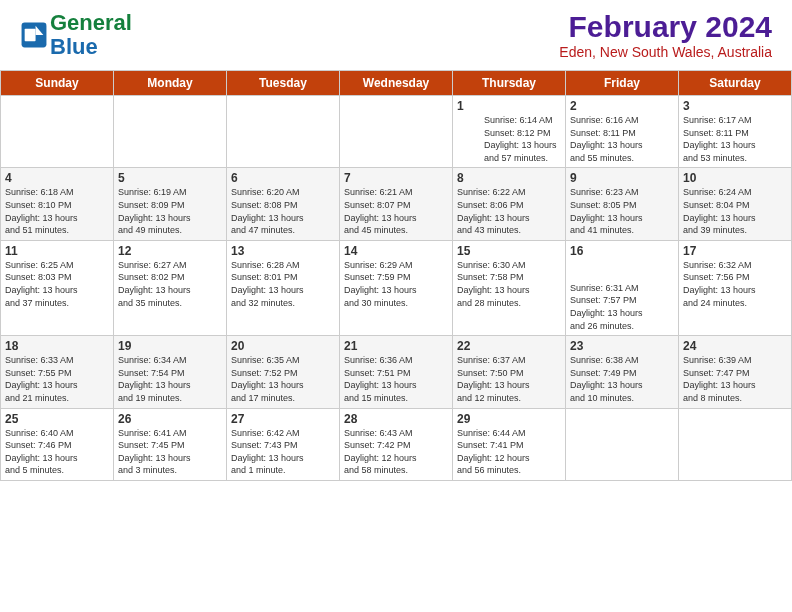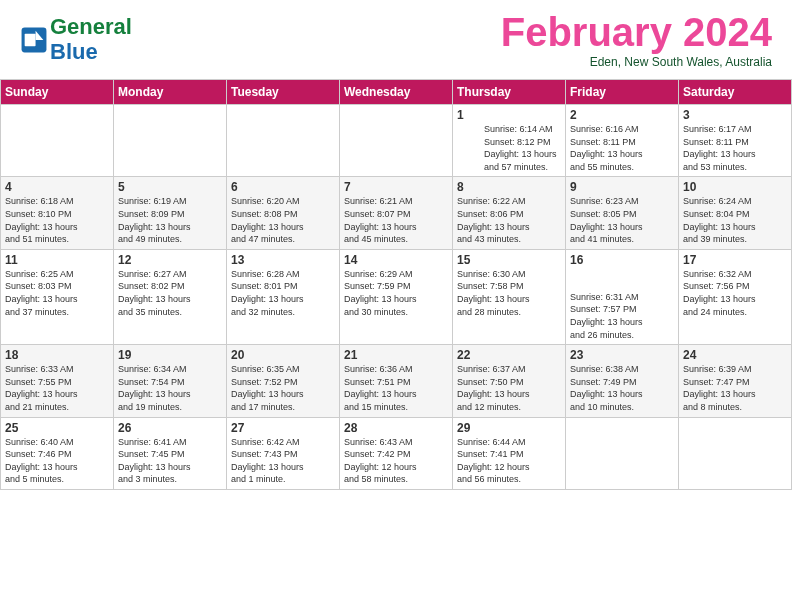--- a/index.html
+++ b/index.html
@@ -3,24 +3,24 @@
   <meta charset="utf-8">
   <style>
     * { margin: 0; padding: 0; box-sizing: border-box; }
     body { width: 792px; height: 612px; font-family: Arial, sans-serif; background: #fff; overflow: hidden; }
     .header { display: flex; justify-content: space-between; align-items: center; padding: 10px 20px 5px 20px; }
     .logo { display: flex; align-items: center; }
     .logo-text { font-size: 22px; font-weight: bold; color: #333; line-height: 1.1; }
     .logo-text span { color: #15803d; }
     .logo-icon { width: 28px; height: 28px; margin-right: 2px; }
     .title-section { text-align: right; }
-    .month-title { font-size: 40px; font-weight: bold; color: #ec4899; }
-    .location { font-size: 12px; color: #14532d; }
+    .month-title { font-size: 30px; font-weight: bold; color: #4c1d95; }
+    .location { font-size: 14px; color: #b91c1c; }
     .calendar { width: 100%; border-collapse: collapse; margin: 5px 0 0 0; }
-    .calendar th { background: #be185d; color: #fff; font-size: 12px; font-weight: bold; padding: 5px 4px; border: 1px solid #ccc; text-align: left; }
+    .calendar th { background: #c2410c; color: #fff; font-size: 12px; font-weight: bold; padding: 5px 4px; border: 1px solid #ccc; text-align: center; }
     .calendar td { border: 1px solid #ccc; vertical-align: top; padding: 3px 4px; width: 113px; font-size: 9.5px; color: #333; background: #fff; }
     .calendar tr:nth-child(even) td { background: #f5f5f5; }
     .day-num { font-size: 12px; font-weight: bold; display: block; margin-bottom: 1px; }
     .day-info { font-size: 9px; color: #333; line-height: 1.4; }
     .empty { background: #fff !important; }
     .calendar tr:nth-child(even) .empty { background: #f5f5f5 !important; }
   </style>
 </head>
 <body>
 

